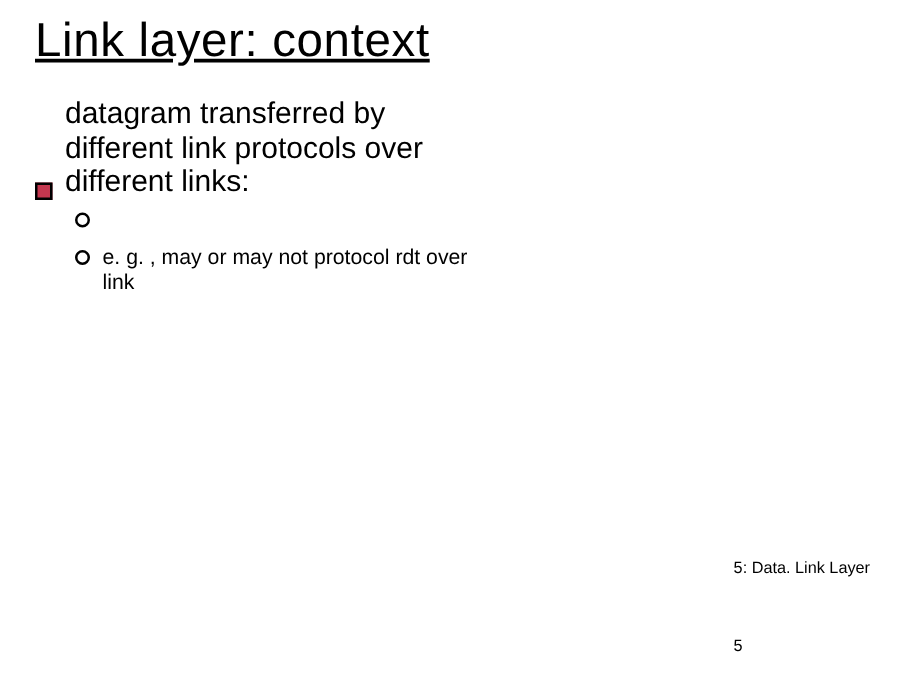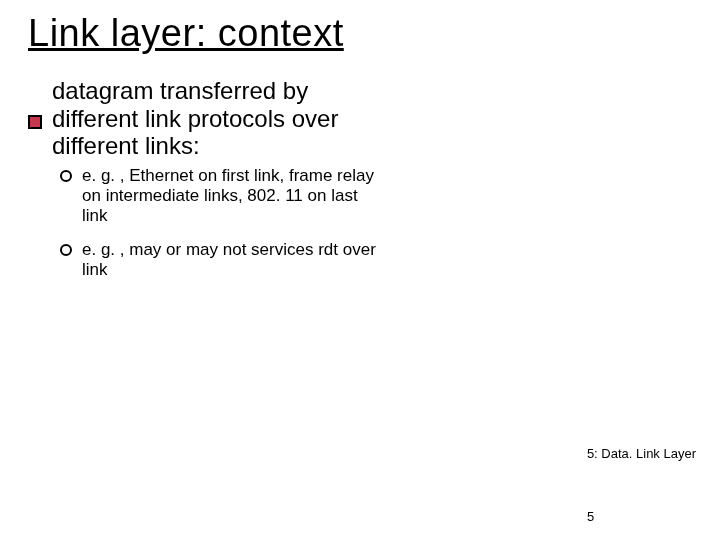--- a/index.html
+++ b/index.html
@@ -1,44 +1,43 @@
 <!DOCTYPE html>
 <html><head>
 <meta charset="utf-8">
 <style>
   * { margin: 0; padding: 0; box-sizing: border-box; }
   html, body { width: 720px; height: 540px; background: #fff; font-family: Georgia, 'Times New Roman', serif; color: #000; overflow: hidden; }
   .slide { position: relative; width: 720px; height: 540px; padding: 12px 20px 0 28px; }
   .title { font-family: 'Comic Sans MS', 'Trebuchet MS', sans-serif; font-size: 38px; text-decoration: underline; margin-bottom: 22px; letter-spacing: 0.5px; }
-  .bullet-row { display: flex; align-items: center; margin-bottom: 4px; }
+  .bullet-row { display: flex; align-items: flex-end; margin-bottom: 4px; }
   .sq { width: 14px; height: 14px; border: 2px solid #000; background: #c4374f; flex: 0 0 14px; margin-top: 7px; margin-right: 10px; }
   .btext { font-family: 'Comic Sans MS', 'Trebuchet MS', sans-serif; font-size: 24px; line-height: 1.15; max-width: 340px; }
   .sub-row { display: flex; align-items: flex-start; margin: 6px 0 14px 32px; }
   .circ { width: 12px; height: 12px; border: 2px solid #000; border-radius: 50%; background: #fff; flex: 0 0 12px; margin-top: 4px; margin-right: 10px; }
   .stext { font-family: Arial, Helvetica, sans-serif; font-size: 17px; line-height: 1.18; max-width: 300px; }
   .footer { position: absolute; bottom: 16px; right: 24px; font-family: Arial, Helvetica, sans-serif; font-size: 13px; display: flex; align-items: baseline; gap: 48px; flex-direction: column; }
 </style>
 </head>
 <body>
 <div class="slide">
 
   <div class="title">Link layer: context</div>
 
   <div class="bullet-row">
     <div class="sq"></div>
     <div class="btext">datagram transferred by different link protocols over different links:</div>
   </div>
   <div class="sub-row">
     <div class="circ"></div>
-    <div class="stext">e. g. , Ethernet on first link, frame relay on intermediate links, 802. 11 on last link</div>
   </div>
 
   <div class="sub-row">
     <div class="circ"></div>
-    <div class="stext">e. g. , may or may not services rdt over link</div>
+    <div class="stext">e. g. , may or may not protocol rdt over link</div>
   </div>
 
   <div class="footer">
     <span>5: Data. Link Layer</span>
     <span>5</span>
   </div>
 
 </div>
 
 </body></html>

